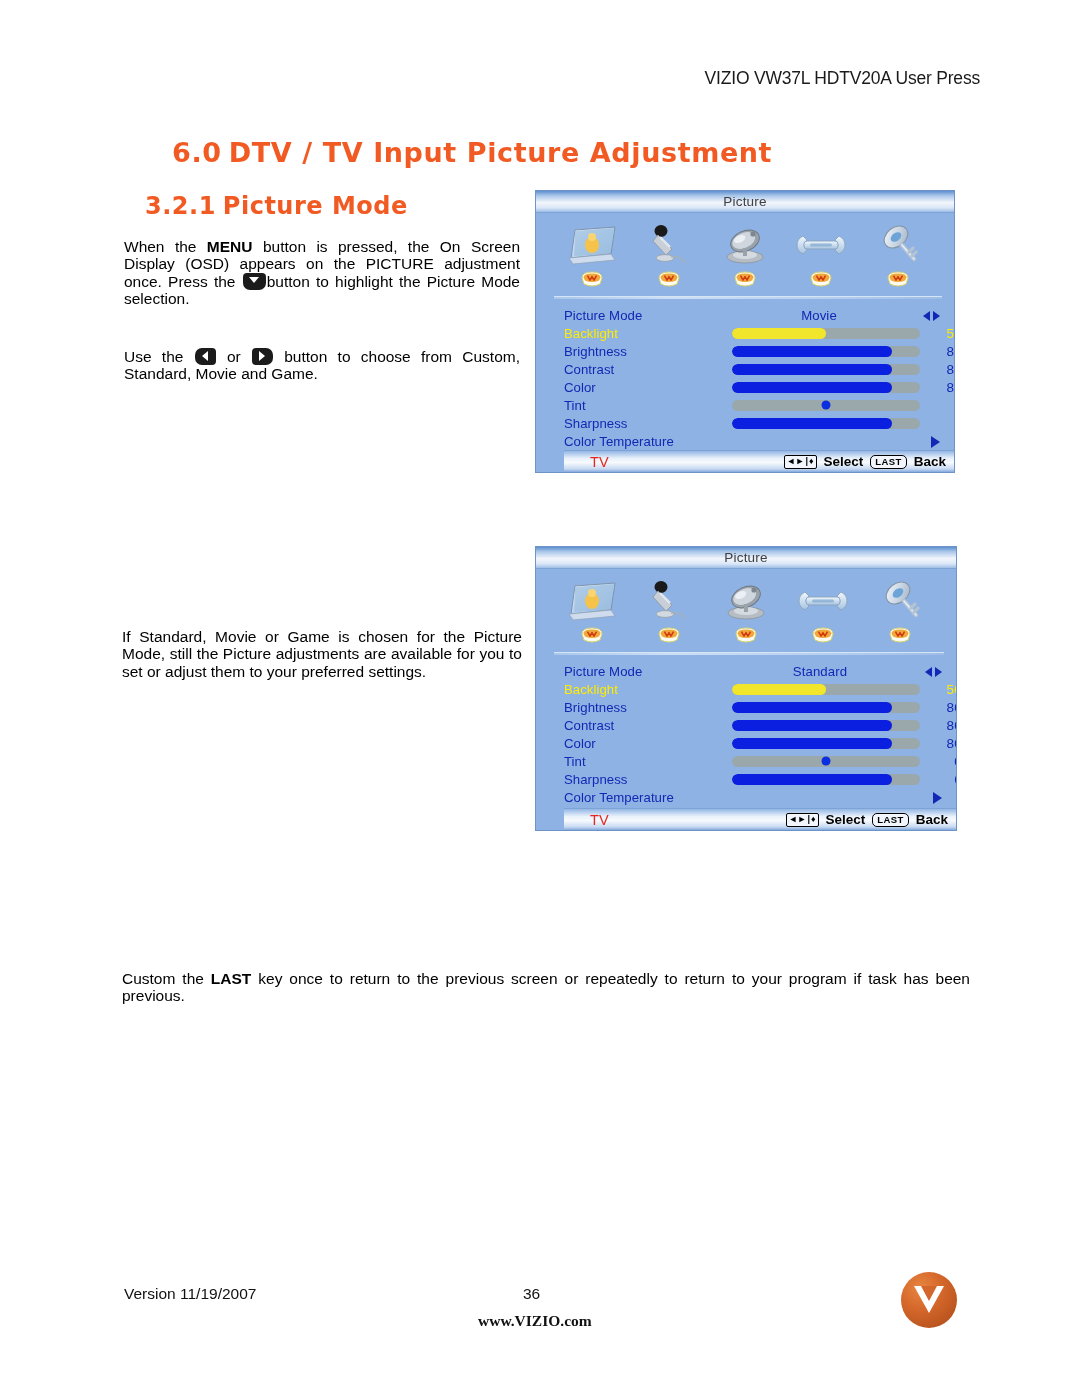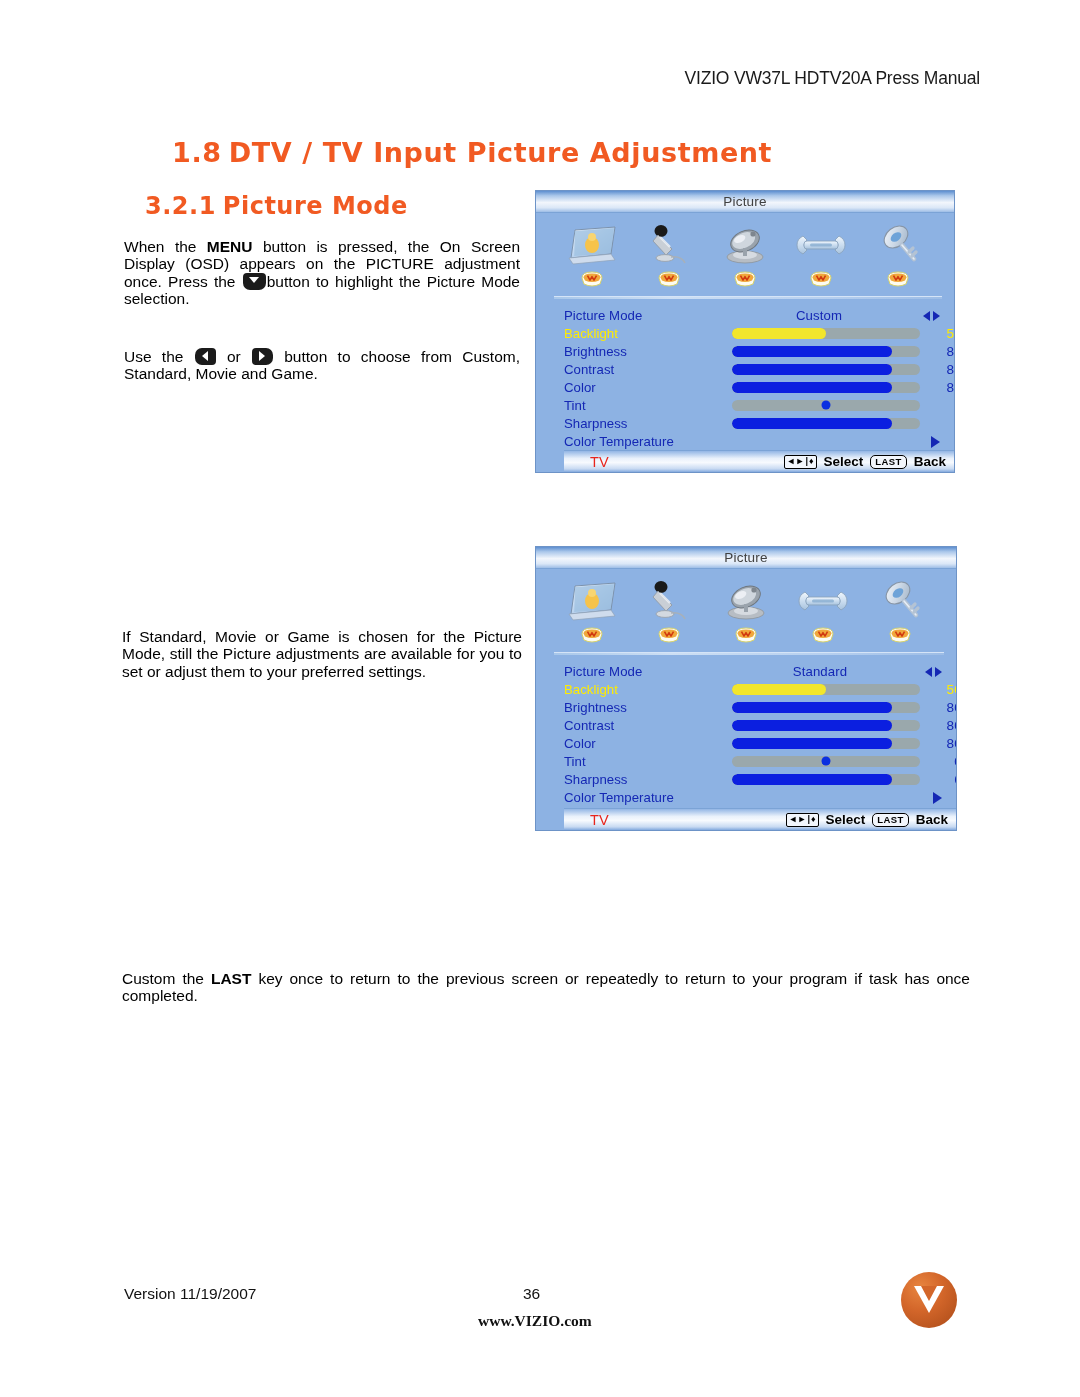--- a/index.html
+++ b/index.html
@@ -331,37 +331,37 @@
     position: absolute;
     left: -8px; top: -27px;
     border-left: 8px solid transparent;
     border-right: 8px solid transparent;
     border-top: 15px solid #d3662a;
   }
 </style>
 </head>
 <body>
 
-<div class="page-header">VIZIO VW37L HDTV20A Press Manual</div>
+<div class="page-header">VIZIO VW37L HDTV20A User Press</div>
 
 <div class="h-section">
-  <span class="num">1.8</span><span>DTV / TV Input Picture Adjustment</span>
+  <span class="num">6.0</span><span>DTV / TV Input Picture Adjustment</span>
 </div>
 
 <div class="h-sub">
   <span class="num">3.2.1</span><span>Picture Mode</span>
 </div>
 
 <p class="body-text" id="para-menu"><span>When the </span><b>MENU</b><span> button is pressed, the On Screen Display (OSD) appears on the PICTURE adjustment once.  Press the </span><span class="keybtn down"></span><span>button to highlight the Picture Mode selection.</span></p>
 
 <p class="body-text" id="para-use"><span>Use the </span><span class="keybtn left"></span><span> or </span><span class="keybtn right"></span><span> button to choose from Custom, Standard, Movie and Game.</span></p>
 
 <p class="body-text" id="para-std">If Standard, Movie or Game is chosen for the Picture Mode, still the Picture adjustments are available for you to set or adjust them to your preferred settings.</p>
 
-<p class="body-text" id="para-last"><span>Custom the </span><b>LAST</b><span> key once to return to the previous screen or repeatedly to return to your program if task has once completed.</span></p>
+<p class="body-text" id="para-last"><span>Custom the </span><b>LAST</b><span> key once to return to the previous screen or repeatedly to return to your program if task has been previous.</span></p>
 
 <div class="osd" id="osd-1">
   <div class="osd-titlebar">
     <span class="osd-title">Picture</span>
   </div>
   <div class="osd-icons">
       <div class="osd-icon-cell">
         <div class="osd-icon-art">
           <svg width="54" height="42" viewBox="0 0 54 42">
       <defs>
@@ -467,21 +467,21 @@
     <path d="M3.5 6.5 Q3.5 2.4 12 2.4 Q20.5 2.4 20.5 6.5 L19 9.6 Q12 12.6 5 9.6 Z" fill="#f0a83c"></path>
     <path d="M7.5 4.6 L10 9.2 L12 5.6 L14 9.2 L16.5 4.6" stroke="#d1390f" stroke-width="1.5" fill="none" stroke-linejoin="round"></path>
   </svg></div>
       </div>
       <div class="osd-divider"></div>
     </div>
   <div class="osd-rows">
       <div class="osd-row">
         <div class="osd-label">Picture Mode</div>
         <div class="osd-mid">
-          <span class="osd-modeval">Custom</span>
+          <span class="osd-modeval">Movie</span>
         </div>
         <div class="osd-right"><span class="arrow-lr"></span></div>
       </div>
       <div class="osd-row highlight">
         <div class="osd-label">Backlight</div>
         <div class="osd-mid">
           <div class="bar">
             <div class="fill yellow" style="width: 50%;"></div>
           </div>
         </div>

